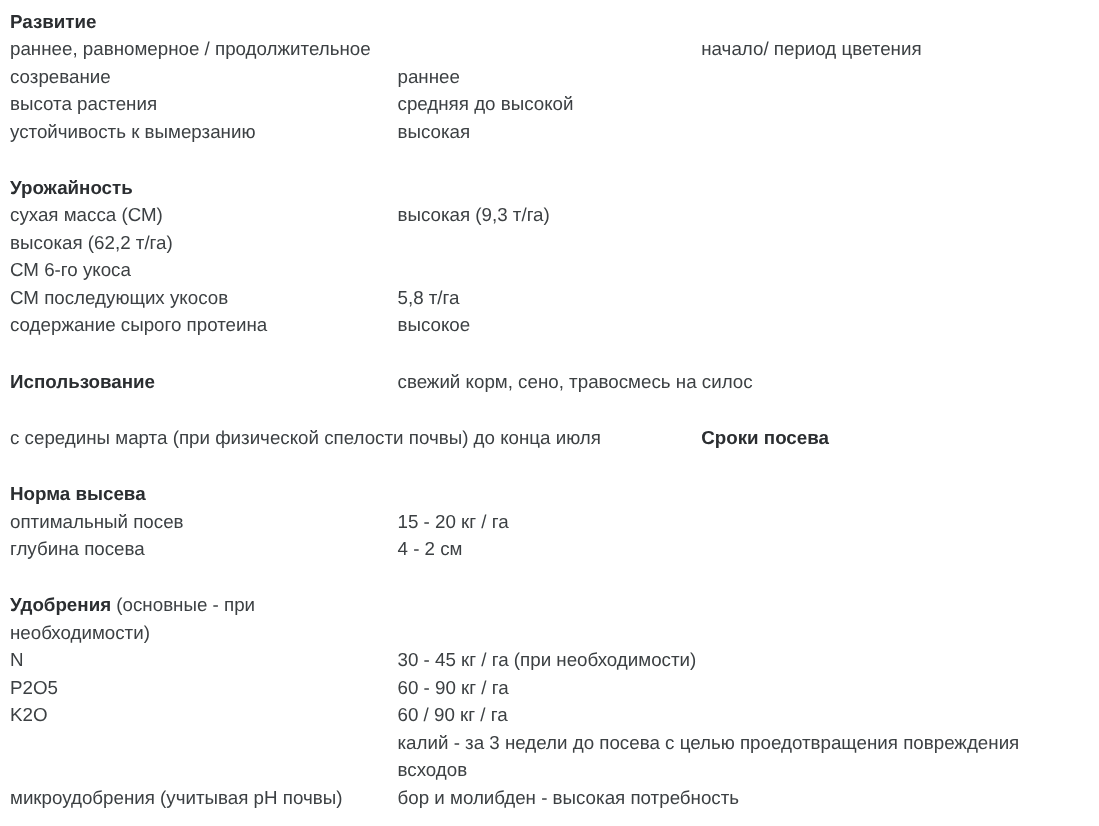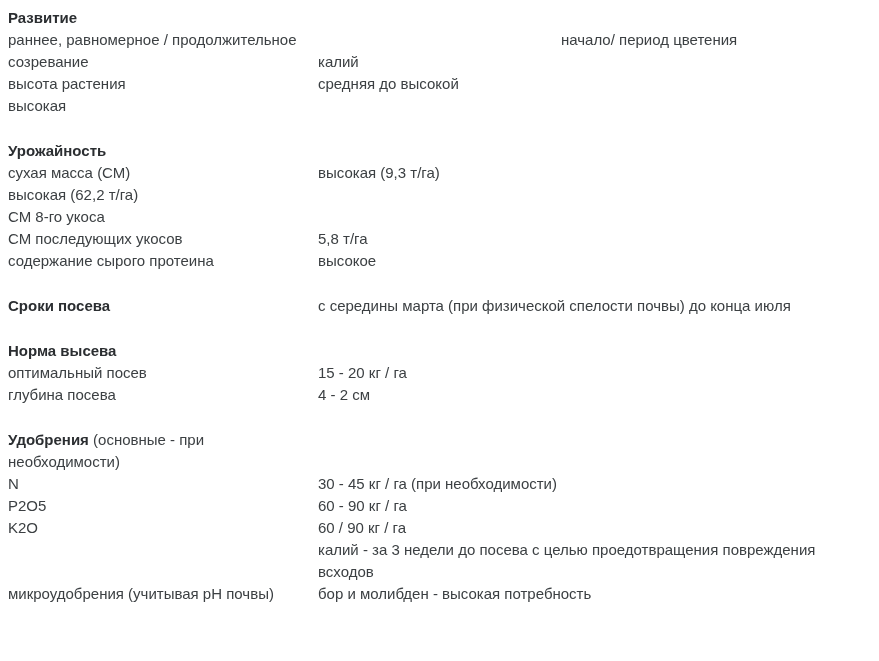--- a/index.html
+++ b/index.html
@@ -58,61 +58,68 @@
     <div class="row">
       <div class="cell label"><span class="b">Развитие</span><span></span></div>
       <div class="cell value"></div>
     </div>
     <div class="row">
       <div class="cell value">раннее, равномерное / продолжительное</div>
       <div class="cell label">начало/ период цветения</div>
     </div>
     <div class="row">
       <div class="cell label">созревание</div>
-      <div class="cell value">калий</div>
+      <div class="cell value">раннее</div>
     </div>
     <div class="row">
       <div class="cell label">высота растения</div>
       <div class="cell value">средняя до высокой</div>
     </div>
     <div class="row">
+      <div class="cell label">устойчивость к вымерзанию</div>
       <div class="cell value">высокая</div>
     </div>
   </div>
 
   <div class="section">
     <div class="row">
       <div class="cell label"><span class="b">Урожайность</span><span></span></div>
       <div class="cell value"></div>
     </div>
     <div class="row">
       <div class="cell label">сухая масса (СМ)</div>
       <div class="cell value">высокая (9,3 т/га)</div>
     </div>
     <div class="row">
       <div class="cell value">высокая (62,2 т/га)</div>
     </div>
     <div class="row">
-      <div class="cell label">СМ 8-го укоса</div>
+      <div class="cell label">СМ 6-го укоса</div>
     </div>
     <div class="row">
       <div class="cell label">СМ последующих укосов</div>
       <div class="cell value">5,8 т/га</div>
     </div>
     <div class="row">
       <div class="cell label">содержание сырого протеина</div>
       <div class="cell value">высокое</div>
     </div>
   </div>
 
+  <div class="section">
+    <div class="row">
+      <div class="cell label"><span class="b">Использование</span><span></span></div>
+      <div class="cell value">свежий корм, сено, травосмесь на силос</div>
+    </div>
+  </div>
 
   <div class="section">
     <div class="row">
+      <div class="cell value">с середины марта (при физической спелости почвы) до конца июля</div>
       <div class="cell label"><span class="b">Сроки посева</span><span></span></div>
-      <div class="cell value">с середины марта (при физической спелости почвы) до конца июля</div>
     </div>
   </div>
 
   <div class="section">
     <div class="row">
       <div class="cell label"><span class="b">Норма высева</span><span></span></div>
       <div class="cell value"></div>
     </div>
     <div class="row">
       <div class="cell label">оптимальный посев</div>

